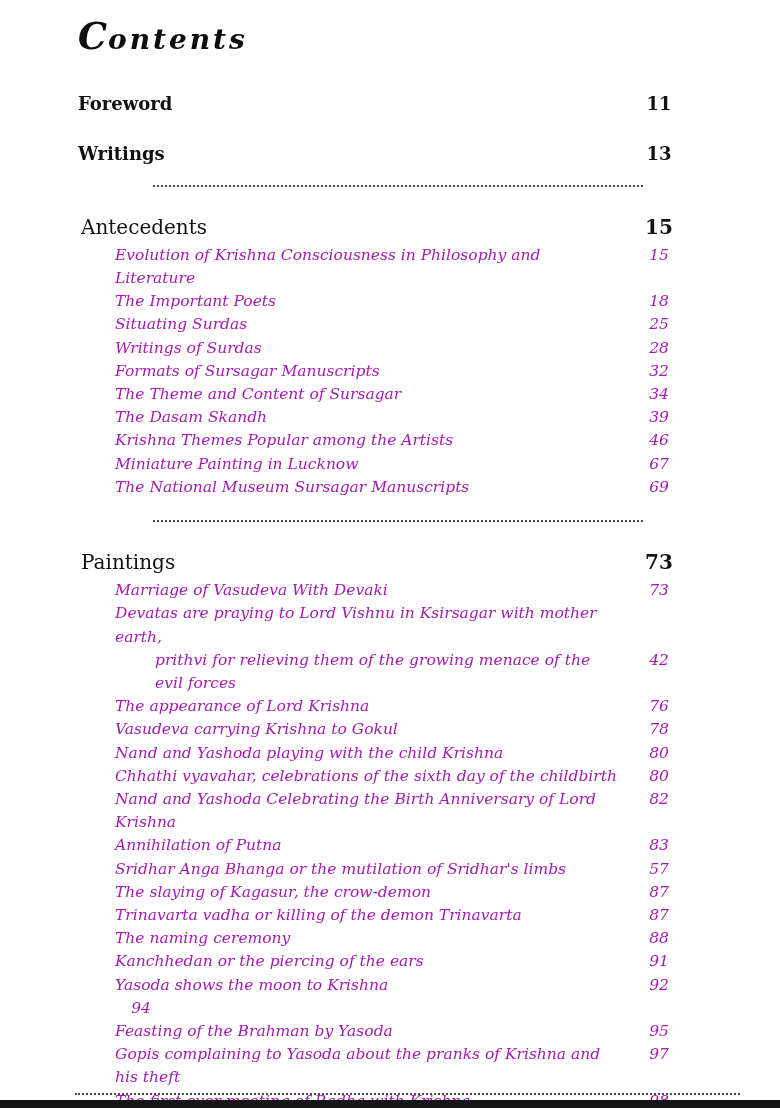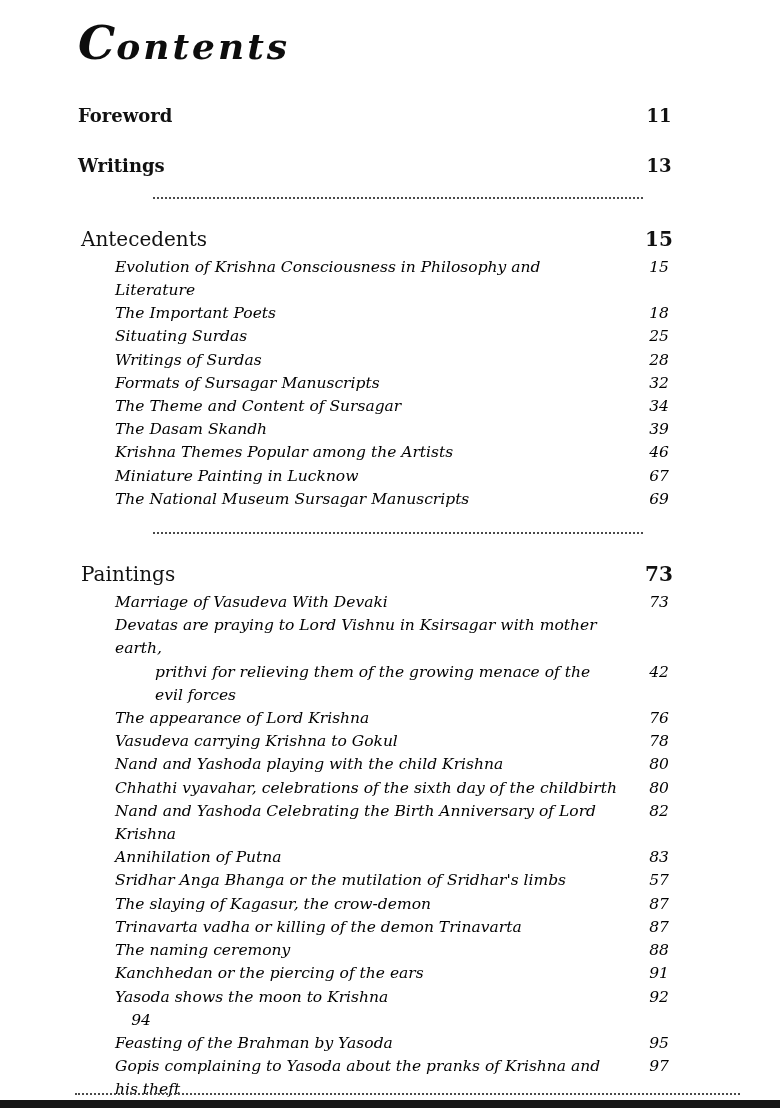--- a/index.html
+++ b/index.html
@@ -9,21 +9,21 @@
     background:#ffffff;
     color:#111;
     font-family:"DejaVu Serif","Liberation Serif",serif;
     position:relative;
     overflow:hidden;
   }
   .page { padding-top:16px; }
 
   .title {
     margin-left:78px;
-    font-size:36px;
+    font-size:28px;
     font-style:italic;
     letter-spacing:3px;
     line-height:1.15;
     color:#0d0d0d;
   }
   .title::first-letter { font-size:1.3em; letter-spacing:1px; }
 
   .content { margin-left:78px; margin-right:95px; } 
 
   .row { display:flex; justify-content:space-between; align-items:baseline; }
@@ -44,21 +44,21 @@
   .row.heading { font-size:20px; margin-top:28px;gap:36px; }
   .row.heading .label { font-weight:500; padding-left:3px; }
   .row.heading .num { font-weight:bold; }
 
   .entries { margin-top:5px; margin-bottom:4px; }
   .row.entry {
     font-style:italic;
     font-size:15.5px;
     line-height:23.2px;
     padding-left:37px;  
-    color:#000000;
+    color:#a21caf;
   }
   .row.entry.cont .label { padding-left:40px; } 
 
   .bottom-sep {
     position:absolute; left:75px; right:40px; bottom:13px;
     border-top:2px dotted #4a4a4a; height:0;
   }
   .bottom-edge {
     position:absolute; left:0; right:0; bottom:0; height:8px;
     background:#161616;

